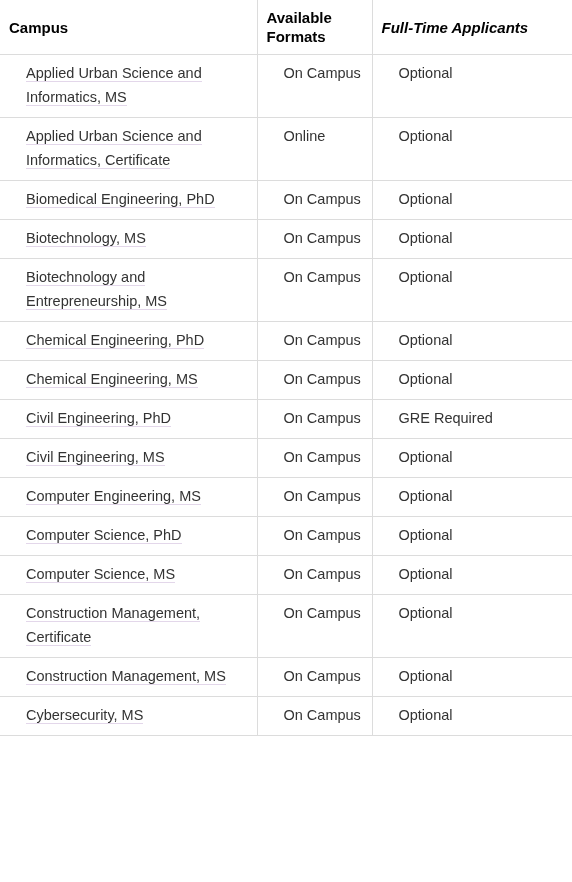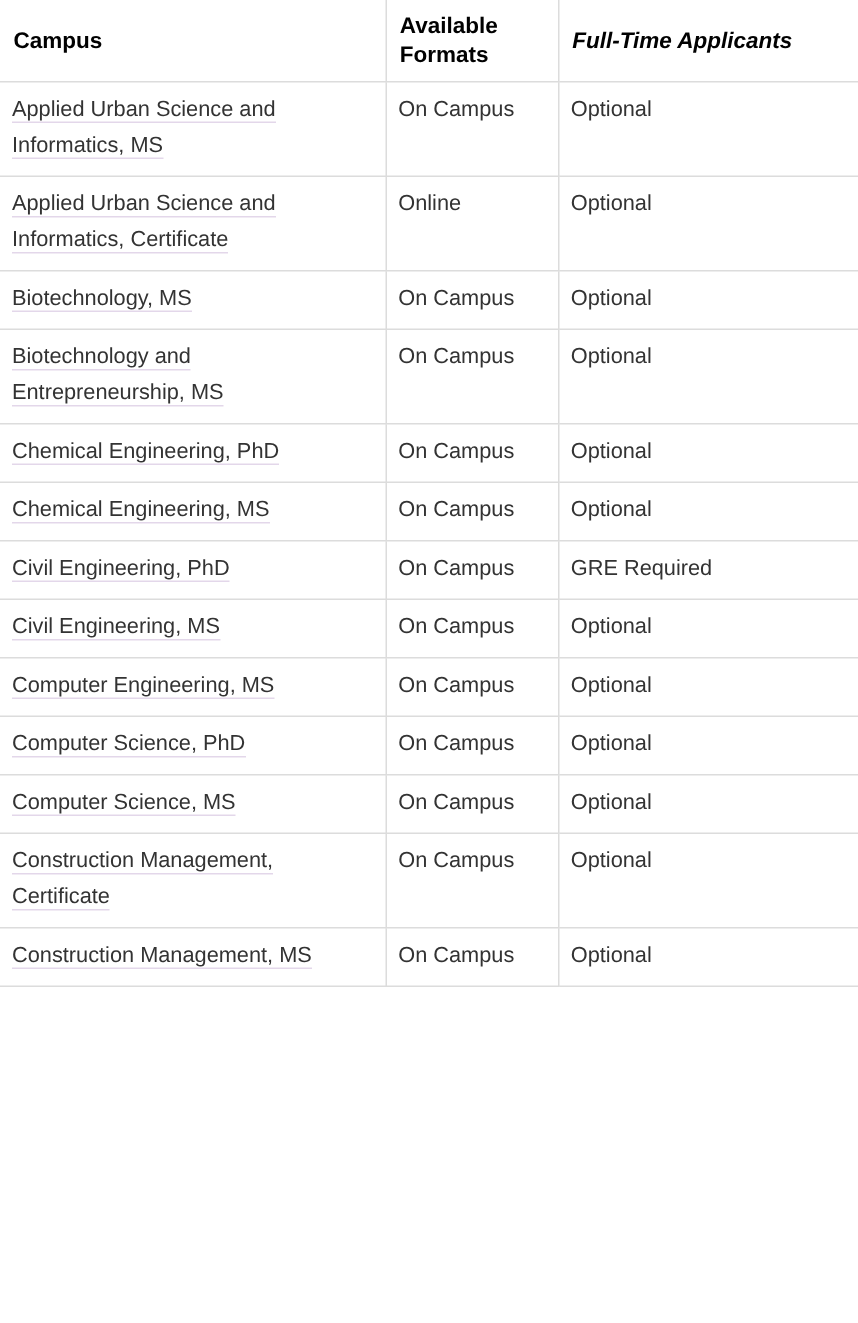--- a/index.html
+++ b/index.html
@@ -39,21 +39,21 @@
   #program-table thead th.last-col {
     border-right: none;
     font-style: italic;
   }
 
   #program-table tbody td {
     vertical-align: top;
     font-size: 14.5px;
     line-height: 24px;
     color: #333333;
-    padding: 6px 10px 8px 8px;
+    padding: 6px 10px 8px 26px;
     box-sizing: border-box;
     border-bottom: 1px solid #dcdcdc;
     border-right: 1px solid #dcdcdc;
     word-wrap: break-word;
   }
   #program-table tbody td.last-col {
     border-right: none;
   }
 
   .prog-link {
@@ -88,20 +88,25 @@
   </thead>
   <tbody id="table-body">
       <tr>
         <td><a class="prog-link">Applied Urban Science and Informatics, MS</a></td>
         <td>On Campus</td>
         <td class="last-col">Optional</td>
       </tr>
       <tr>
         <td><a class="prog-link">Applied Urban Science and Informatics, Certificate</a></td>
         <td>Online</td>
+        <td class="last-col">Optional</td>
+      </tr>
+      <tr>
+        <td><a class="prog-link">Biomedical Engineering, PhD</a></td>
+        <td>On Campus</td>
         <td class="last-col">Optional</td>
       </tr>
       <tr>
         <td><a class="prog-link">Biotechnology, MS</a></td>
         <td>On Campus</td>
         <td class="last-col">Optional</td>
       </tr>
       <tr>
         <td><a class="prog-link">Biotechnology and Entrepreneurship, MS</a></td>
         <td>On Campus</td>
@@ -145,14 +150,19 @@
       <tr>
         <td><a class="prog-link">Construction Management, Certificate</a></td>
         <td>On Campus</td>
         <td class="last-col">Optional</td>
       </tr>
       <tr>
         <td><a class="prog-link">Construction Management, MS</a></td>
         <td>On Campus</td>
         <td class="last-col">Optional</td>
       </tr>
+      <tr>
+        <td><a class="prog-link">Cybersecurity, MS</a></td>
+        <td class="wrap-format">On Campus</td>
+        <td class="last-col">Optional</td>
+      </tr>
     </tbody>
 </table>
 
 </body></html>

